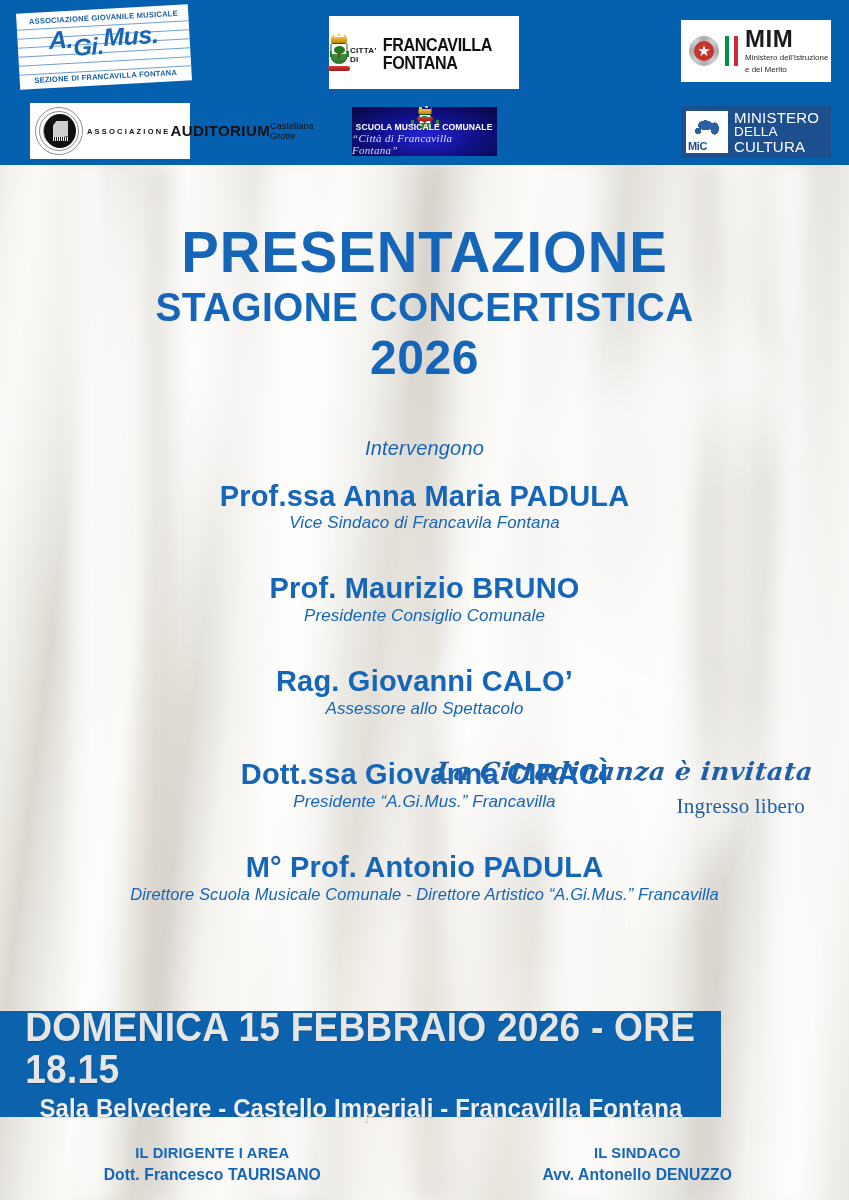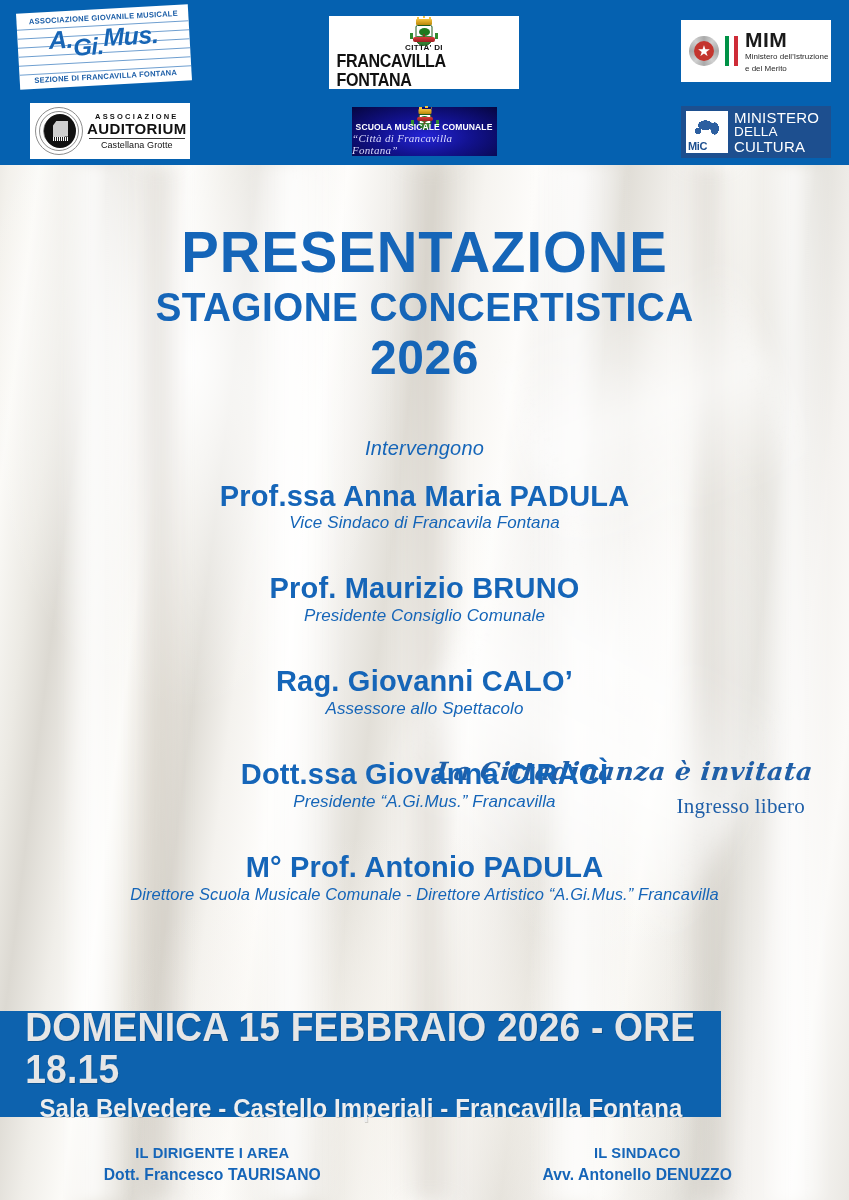--- a/index.html
+++ b/index.html
@@ -91,21 +91,21 @@
   .agimus-bot {
     position:absolute; left:4px; right:4px; bottom:4px;
     font-size:7.6px; font-weight:bold; color:#1d5fa8;
     letter-spacing:0.2px; text-align:center; white-space:nowrap;
   }
 
   
   .citta {
     left:329px; top:16px; width:190px; height:73px;
     background:#ffffff;
-    display:flex; flex-direction:column;
+    display:flex; flex-direction:row;
     align-items:center; justify-content:flex-start;
     padding-top:3px;
   }
   .citta-label {
     font-size:8px; font-weight:bold; color:#111; letter-spacing:0.3px;
     margin-top:1px;
   }
   .citta-name {
     font-size:17.5px; font-weight:bold; color:#111;
     letter-spacing:-0.4px; line-height:1.05;
@@ -190,21 +190,21 @@
     font-size:15px; line-height:0;
   }
   .emb-star:before { content:"★"; position:absolute; transform:translate(-50%,-50%); }
   .mim-flag { width:13px; height:30px; flex:0 0 13px; display:flex; margin-right:7px; }
   .mim-flag i { flex:1; display:block; }
   .mim-flag .g { background:#009246; }
   .mim-flag .w { background:#ffffff; }
   .mim-flag .r { background:#ce2b37; }
   .mim-txt { display:flex; flex-direction:column; justify-content:center; }
   .mim-big {
-    font-size:21px; font-weight:bold; color:#1a1a1a;
+    font-size:24px; font-weight:bold; color:#1a1a1a;
     letter-spacing:0.5px; line-height:1;
   }
   .mim-sub {
     font-size:8px; color:#2a2a2a; line-height:1.25; margin-top:2px;
     white-space:nowrap;
   }
 
   
   .auditorium {
     left:30px; top:103px; width:160px; height:56px;
@@ -227,21 +227,21 @@
   }
   .aud-piano {
     position:absolute; left:18px; top:14px; width:15px; height:20px;
     background:#cfcfcf;
     clip-path:polygon(22% 0%, 100% 0%, 100% 78%, 78% 78%, 78% 100%, 0% 100%, 0% 22%);
   }
   .aud-keys {
     position:absolute; left:18px; top:30px; width:15px; height:4px;
     background:repeating-linear-gradient(to right,#fff 0 1.3px,#222 1.3px 2px);
   }
-  .aud-txt { display:flex; flex-direction:column; align-items:center; flex:1; }
+  .aud-txt { display:flex; flex-direction:row; align-items:center; flex:1; }
   .aud-1 {
     font-size:7.5px; font-weight:bold; color:#111;
     letter-spacing:2.2px;
   }
   .aud-2 {
     font-size:15px; font-weight:bold; color:#111;
     letter-spacing:0.4px; line-height:1.1;
   }
   .aud-rule { width:96%; height:1px; background:#333; margin:1px 0 1px; }
   .aud-3 { font-size:9px; color:#111; letter-spacing:0.1px; }

